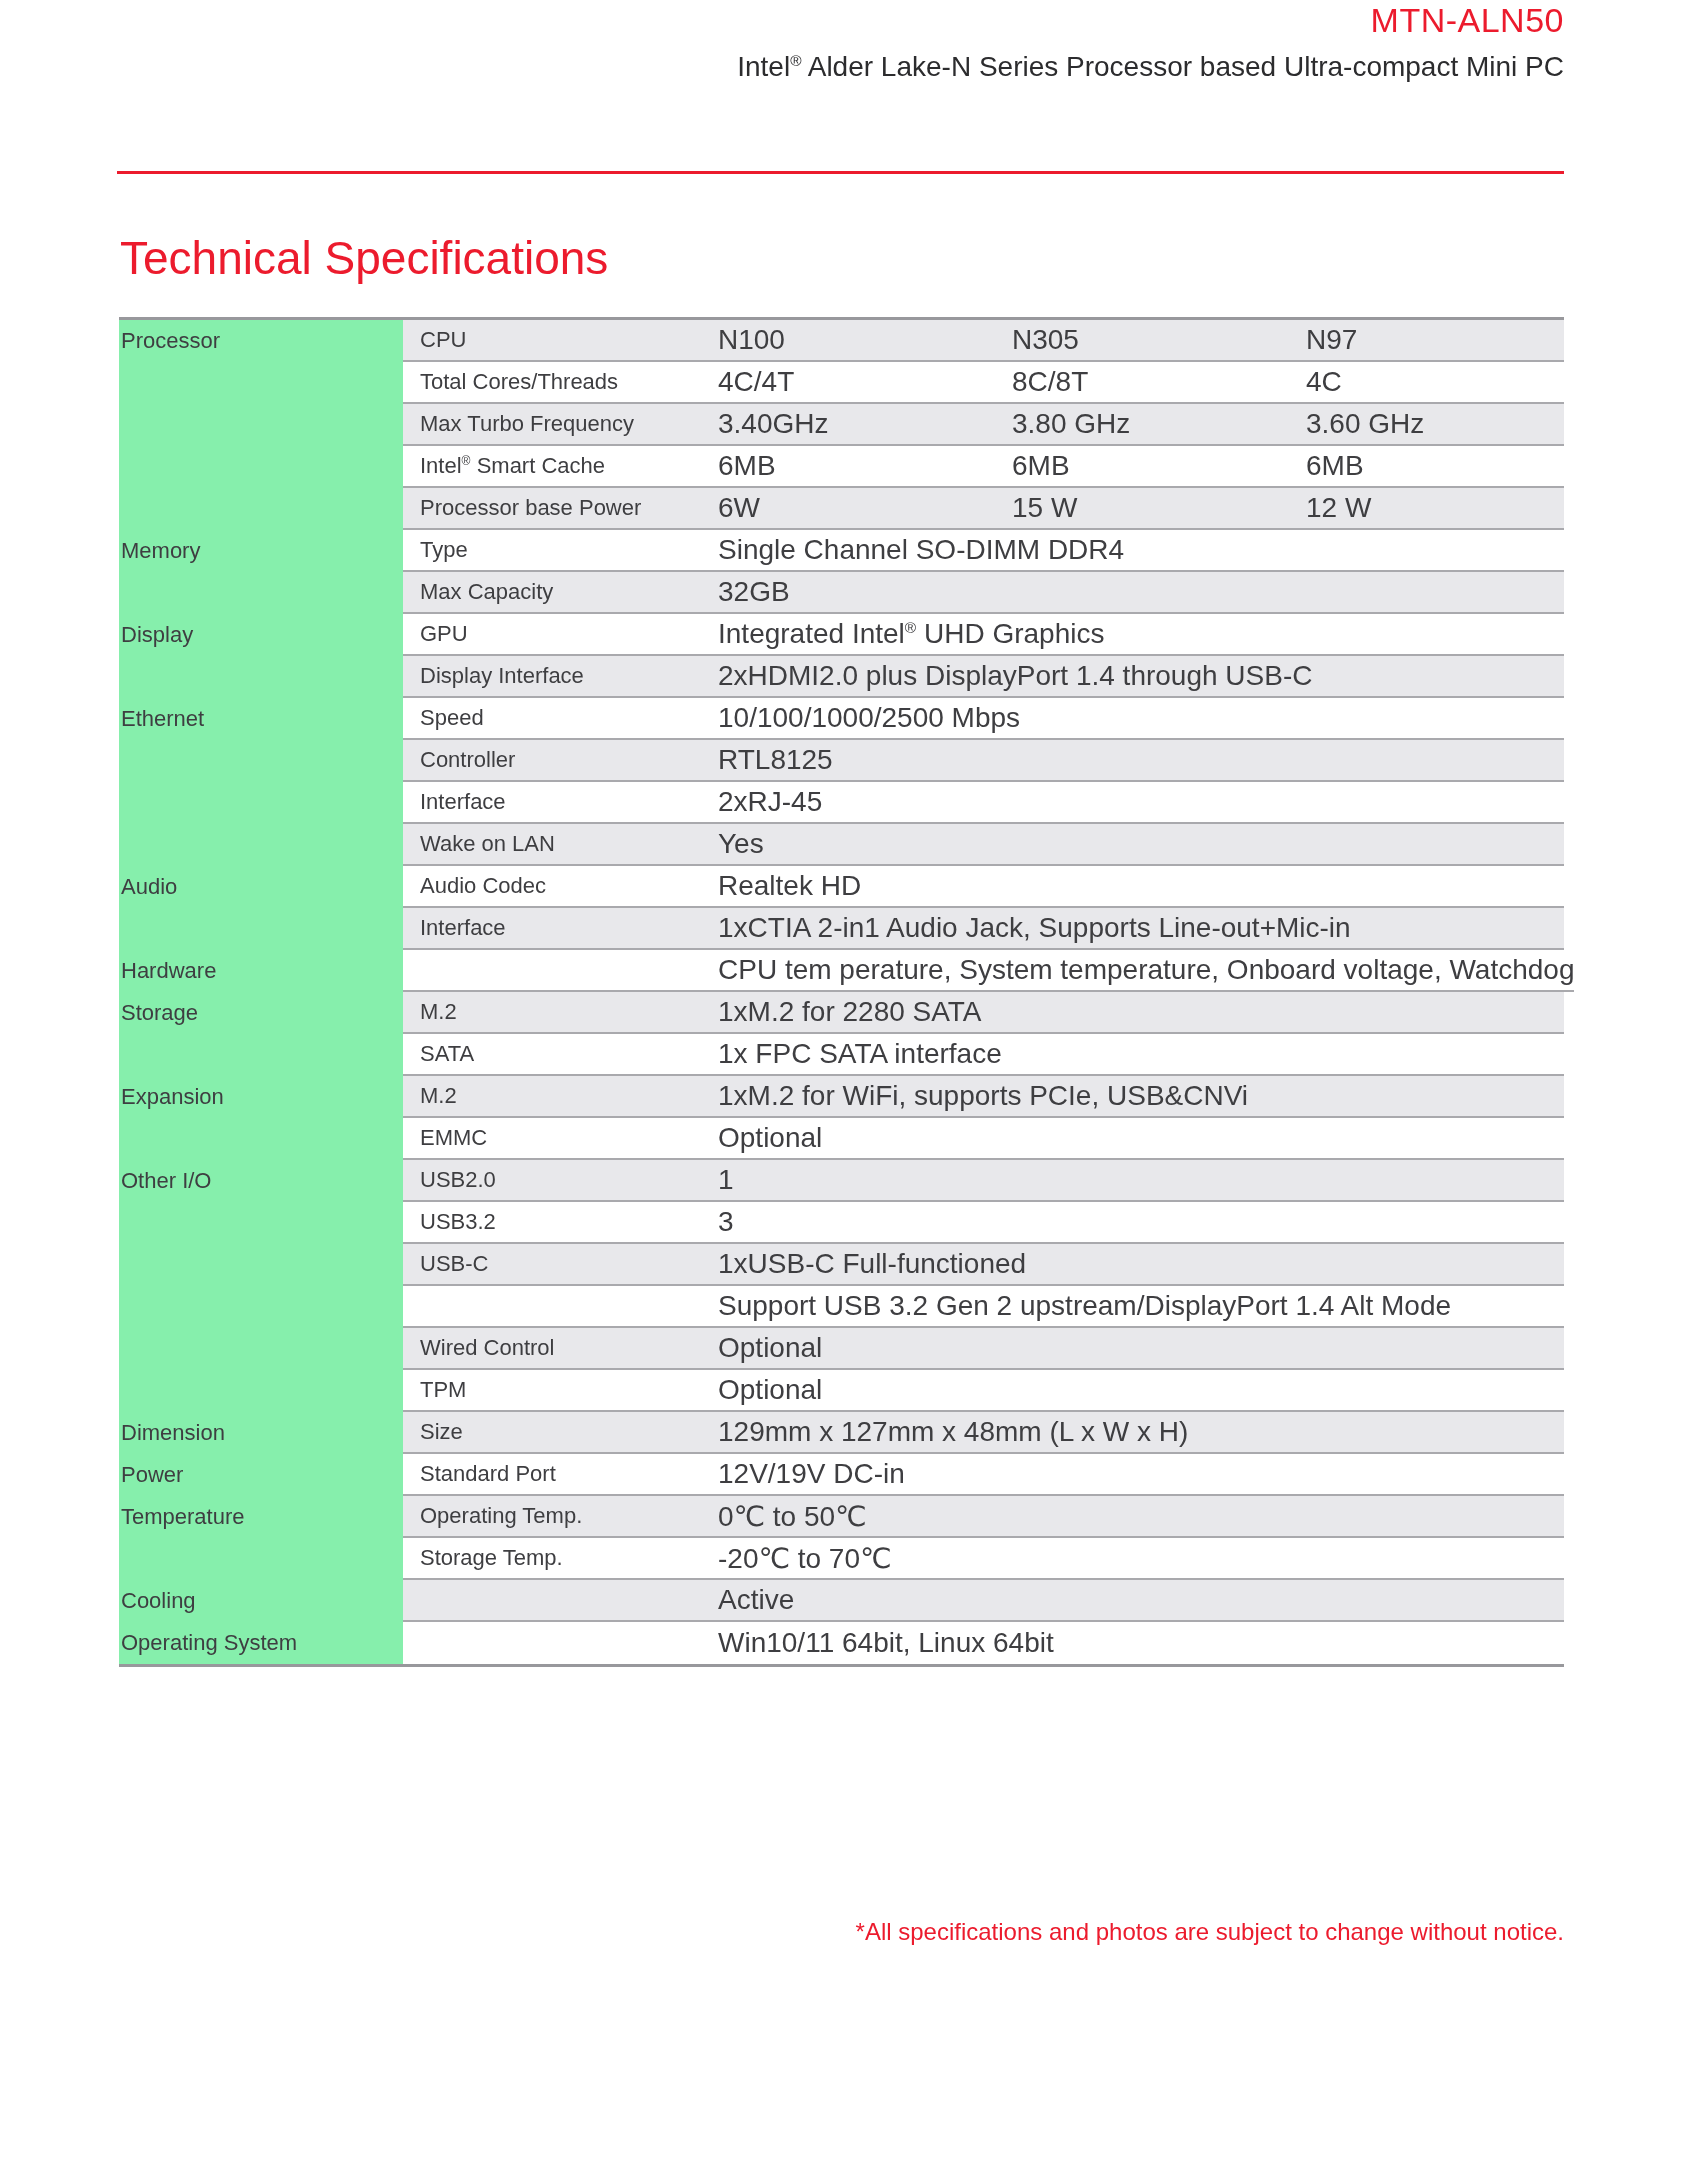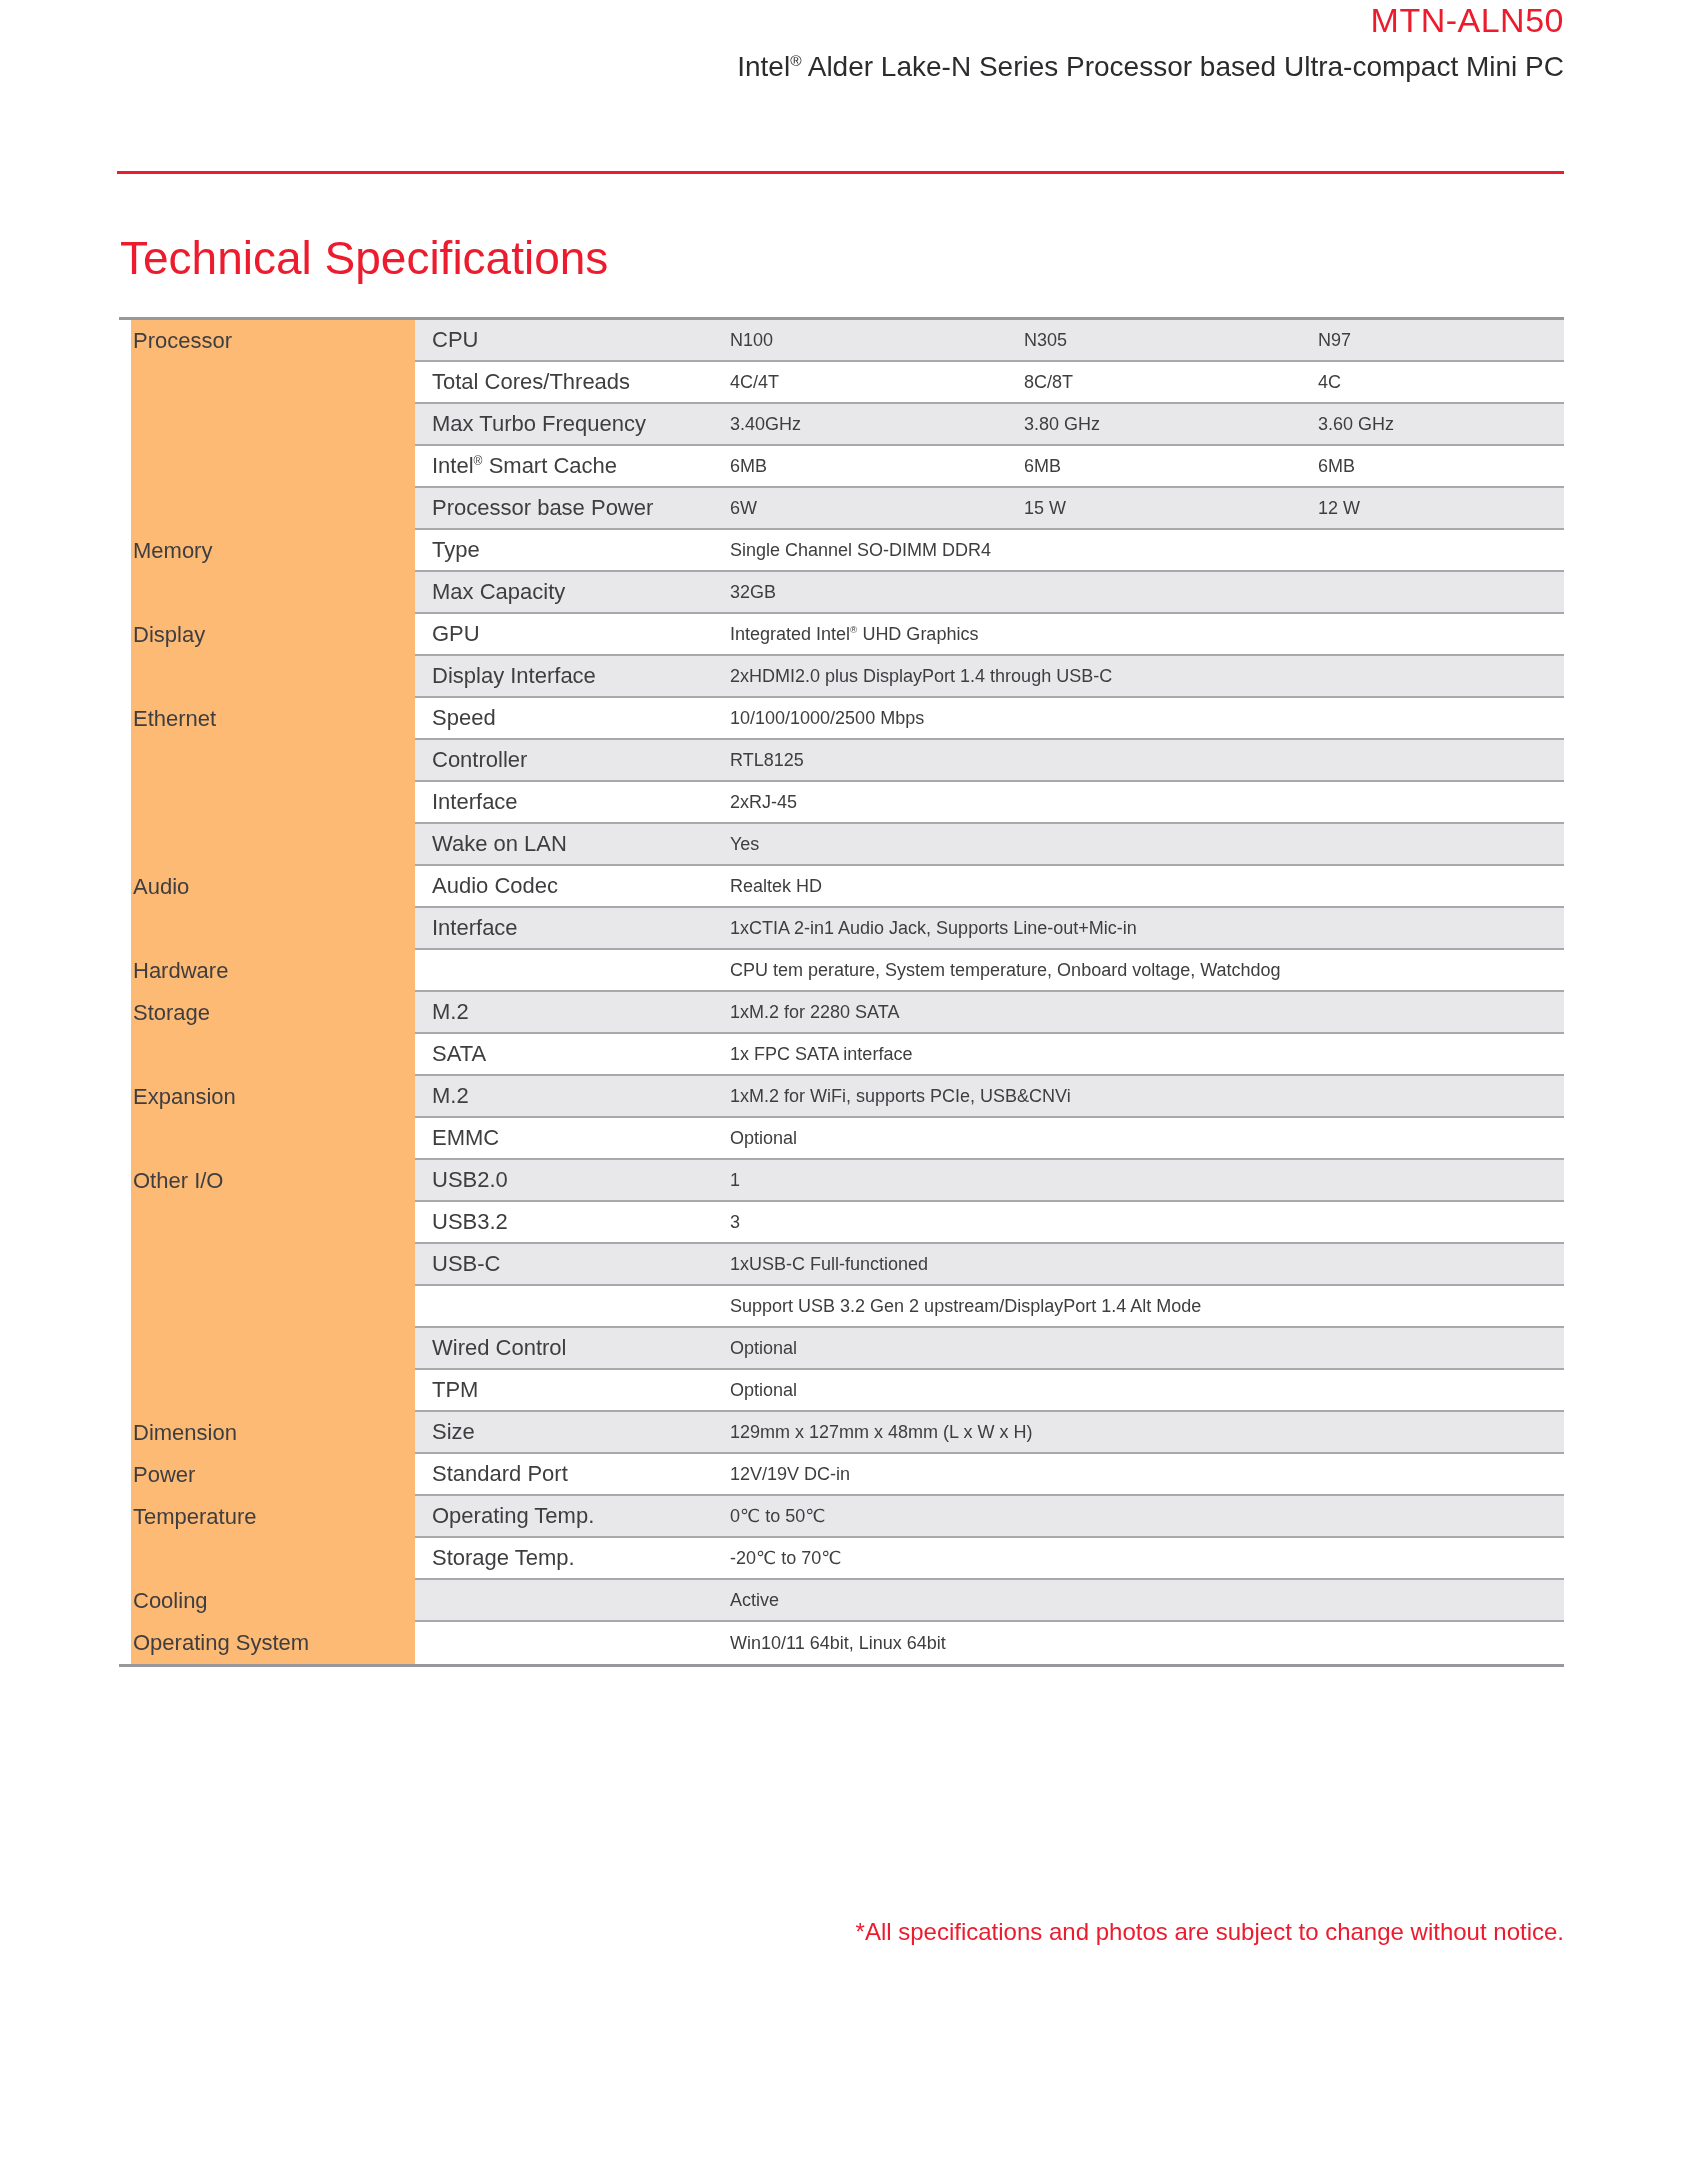--- a/index.html
+++ b/index.html
@@ -49,40 +49,39 @@
   .spec-table{
     position:absolute;top:317px;left:119px;width:1445px;
     border-top:3px solid var(--outer-border);
     border-bottom:3px solid var(--outer-border);
   }
   .row{display:flex;height:42px;}
   .cat{
     width:284px;flex:0 0 284px;
     display:flex;align-items:center;
     font-size:22px;color:var(--text);
-    background:#fdba74;
+    background:#86efac;
     padding-left:2px;
-    margin-left:12px;
   }
   .inner{
     flex:1;display:flex;align-items:center;
     border-bottom:2px solid var(--row-border);
     background:#ffffff;
   }
   .row:last-child .inner{border-bottom:none;}
   .row.shaded .inner{background:var(--shade);}
   .label{
     width:315px;flex:0 0 315px;
     padding-left:17px;
     font-size:22px;color:var(--text);
     white-space:nowrap;overflow:hidden;
   }
   .val{
     width:294px;flex:0 0 294px;
-    font-size:18px;color:var(--text);
+    font-size:28px;color:var(--text);
     white-space:nowrap;
   }
   .val:last-child{flex:1 1 auto;width:auto;}
 
   .footnote{
     position:absolute;top:1917px;right:119px;
     font-size:24px;line-height:30px;
     color:var(--accent);
   }
 </style>

